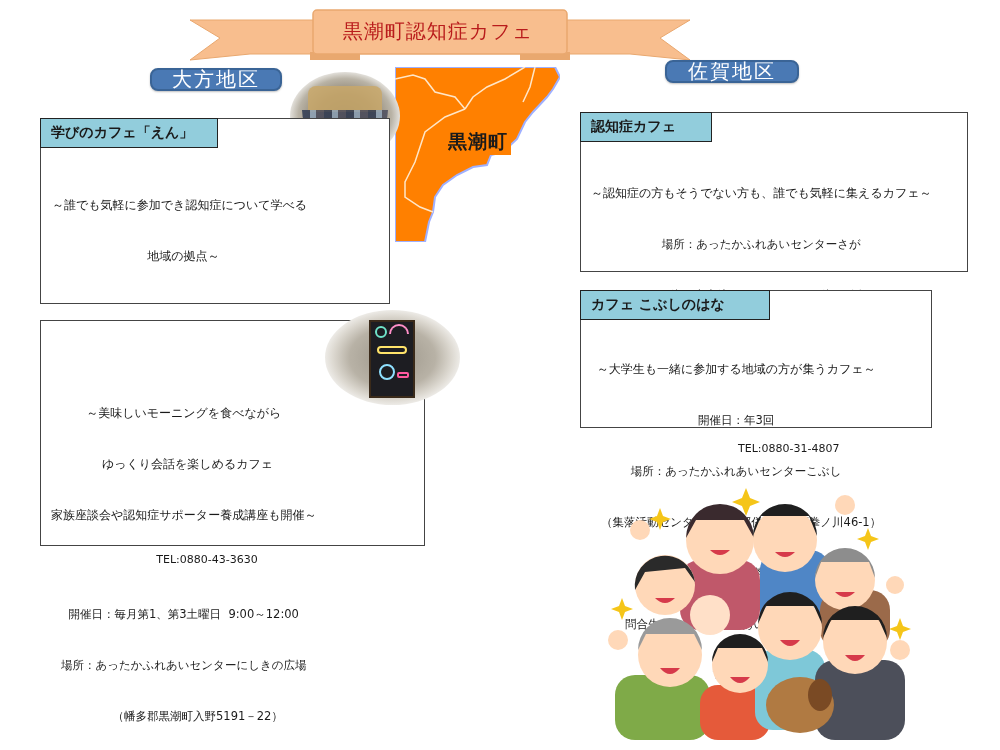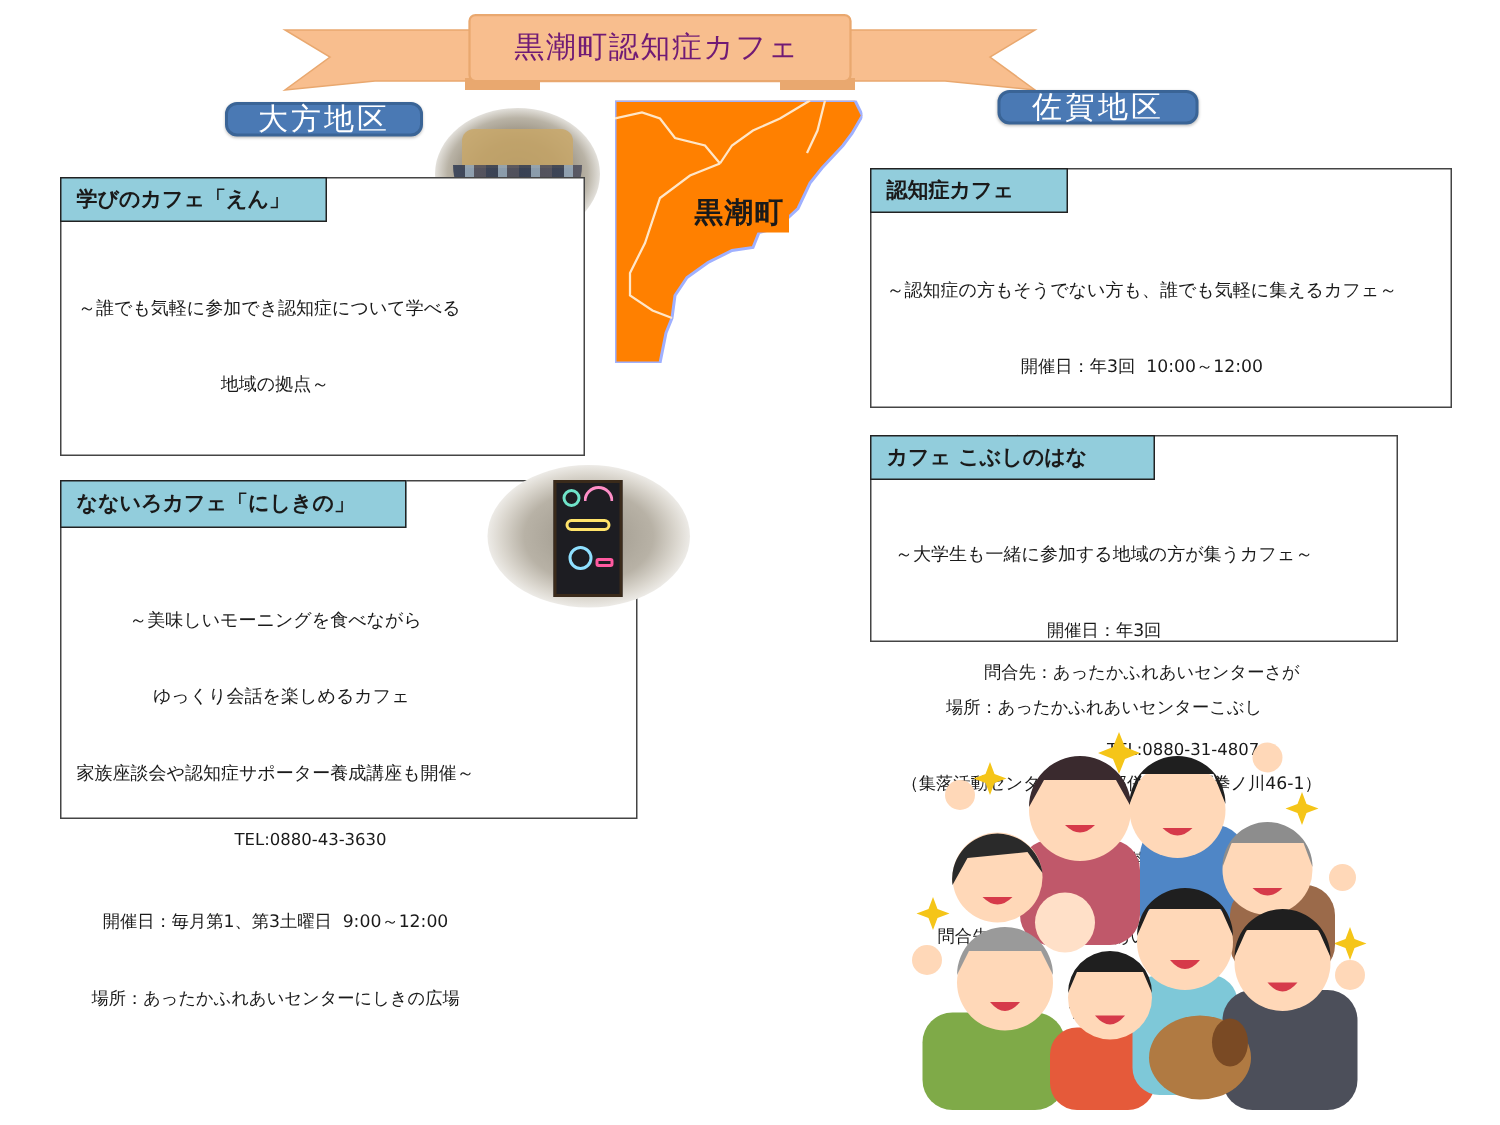--- a/index.html
+++ b/index.html
@@ -4,21 +4,21 @@
 <style>
   * { box-sizing: border-box; margin: 0; padding: 0; }
   html, body { width: 1000px; height: 750px; background: #ffffff; overflow: hidden; }
   body { position: relative; font-family: "DejaVu Sans", "Liberation Sans", sans-serif; color: #1a1a1a; }
 
   
   .ribbon { position: absolute; left: 180px; top: 4px; width: 520px; height: 60px; }
   .ribbon svg { position: absolute; left: 0; top: 0; }
   .ribbon-title { position: absolute; left: 133px; top: 8px; width: 250px; height: 38px;
     display: flex; align-items: center; justify-content: center;
-    font-size: 20px; color: #701a75; letter-spacing: 1px; }
+    font-size: 20px; color: #b91c1c; letter-spacing: 1px; }
 
   
   .district { position: absolute; height: 23px; background: #4a79b4; border: 2px solid #3a6496;
     border-radius: 8px; color: #fff; font-size: 20px; display: flex; align-items: center; justify-content: center;
     letter-spacing: 2px; box-shadow: 0 1px 2px rgba(0,0,0,0.25); }
   .district.ohgata { left: 150px; top: 68px; width: 132px; }
   .district.saga { left: 665px; top: 60px; width: 134px; }
 
   
   .cafe { position: absolute; border: 1px solid #444; background: #fff; text-align: center; }
@@ -53,21 +53,21 @@
     background: radial-gradient(ellipse at center, #6d6a5a 0%, #8c8270 35%, #b9b3a6 60%, #ffffff 78%); }
   .photo-meeting .wall { position: absolute; left: 18px; top: 14px; width: 74px; height: 26px; background: #c9a86a; opacity: 0.85; border-radius: 8px 8px 0 0; }
   .photo-meeting .crowd { position: absolute; left: 12px; top: 38px; width: 86px; height: 38px;
     background: repeating-linear-gradient(90deg, #2f3a52 0 8px, #8ea3b8 8px 14px, #4b4c5c 14px 22px); border-radius: 0 0 40px 40px; opacity: 0.85; }
   .photo-board { left: 325px; top: 310px; width: 135px; height: 95px;
     background: radial-gradient(ellipse at center, #9a9488 0%, #b8b2a6 45%, #dcd8d0 62%, #ffffff 80%); }
   .photo-board .board { position: absolute; left: 44px; top: 10px; width: 46px; height: 78px; background: #1d1d22; border: 2px solid #3a2a1a; }
   .photo-board .doodle { position: absolute; border-radius: 50%; border: 2px solid; }
 
   
-  .map { position: absolute; left: 410px; top: 67px; width: 165px; height: 175px; }
+  .map { position: absolute; left: 395px; top: 67px; width: 165px; height: 175px; }
   .map-label { position: absolute; left: 50px; top: 62px; background: #ff8000; font-size: 19px; font-weight: bold; color: #1a1a1a; padding: 0 3px; letter-spacing: 1px; }
 
   
   .family { position: absolute; left: 600px; top: 480px; width: 320px; height: 260px; }
 </style>
 </head>
 <body>
 
 <div class="ribbon">
   <svg width="520" height="60" viewBox="0 0 520 60">
@@ -107,48 +107,47 @@
     <div class="gap"></div>
     <div>開催日：毎月1回（開催日は不定期）</div>
     <div>場所：地域の拠点（各地区集会所等）</div>
     <div>参加費：200円（コーヒー、お茶、お菓子）</div>
     <div>問合先：あったかふれあいセンターにしきの広場</div>
     <div class="tel">TEL:0880-43-3630</div>
   </div>
 </div>
 
 <div class="cafe" id="cafe-nishikino">
-  <div class="cafe-title">なないろカフェ「にしきの」</div>
   <div class="cafe-body">
     <div class="lead">～美味しいモーニングを食べながら</div>
     <div class="lead">  ゆっくり会話を楽しめるカフェ</div>
     <div class="lead">家族座談会や認知症サポーター養成講座も開催～</div>
     <div class="gap"></div>
     <div>開催日：毎月第1、第3土曜日  9:00～12:00</div>
     <div>場所：あったかふれあいセンターにしきの広場</div>
+    <div class="indent">（幡多郡黒潮町入野5191－22）</div>
     
     
     
   </div>
 </div>
 
 <div class="photo photo-board">
   <div class="board"></div>
   <div class="doodle" style="left:50px;top:16px;width:12px;height:12px;border-color:#6fe3c9;"></div>
   <div class="doodle" style="left:64px;top:14px;width:20px;height:10px;border-color:#ff8fc8;border-radius:10px 10px 0 0;border-bottom:none;"></div>
   <div class="doodle" style="left:52px;top:36px;width:30px;height:8px;border-color:#ffe36a;border-radius:4px;"></div>
   <div class="doodle" style="left:54px;top:54px;width:16px;height:16px;border-color:#8fe0ff;"></div>
   <div class="doodle" style="left:72px;top:62px;width:12px;height:6px;border-color:#ff5aa0;border-radius:2px;"></div>
 </div>
 
 <div class="cafe" id="cafe-ninchi">
   <div class="cafe-title">認知症カフェ</div>
   <div class="cafe-body">
     <div class="lead">～認知症の方もそうでない方も、誰でも気軽に集えるカフェ～</div>
-    <div>開催日：年3回  10:00～12:00</div>
     <div>場所：あったかふれあいセンターさが</div>
     <div class="indent">（黒潮町立交流センターみらい黒潮町佐賀920）</div>
     <div>参加費：無料</div>
     <div>問合先：あったかふれあいセンターさが</div>
     <div class="tel">TEL:0880-31-4807</div>
   </div>
 </div>
 
 <div class="cafe" id="cafe-kobushi">
   <div class="cafe-title">カフェ  こぶしのはな</div>

